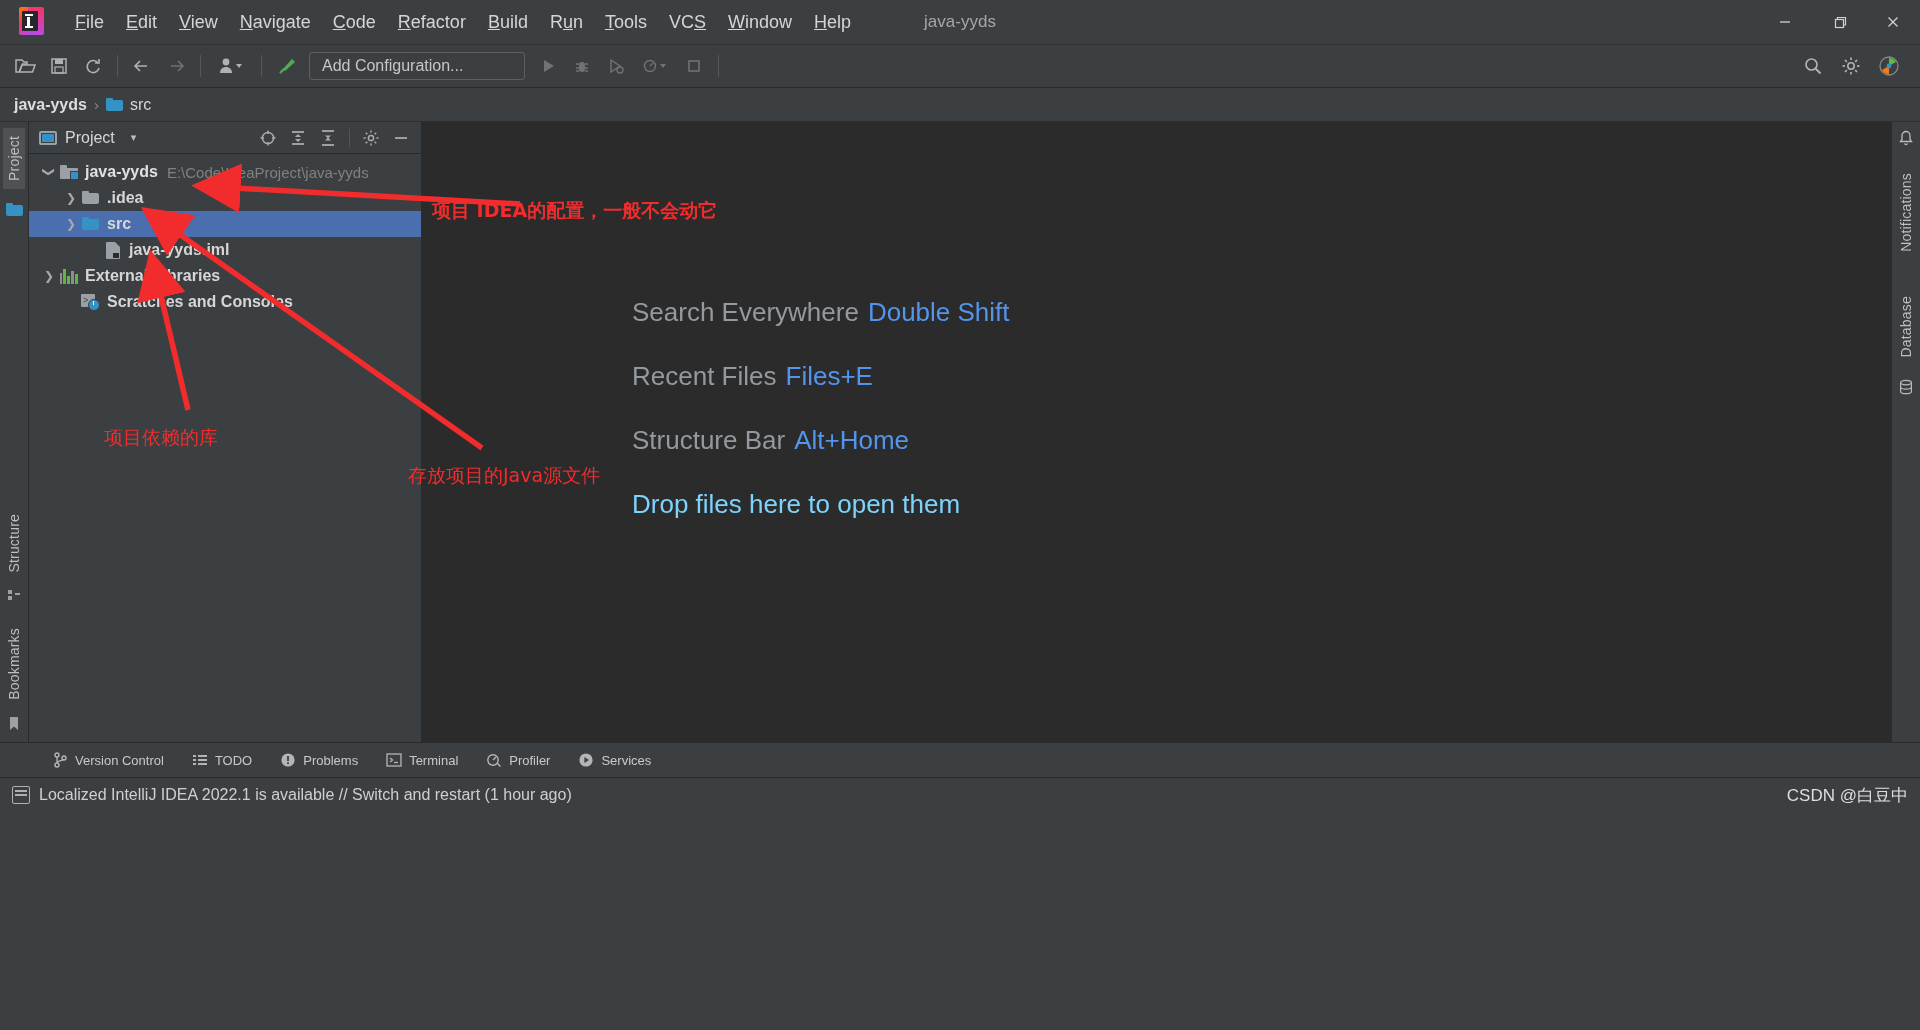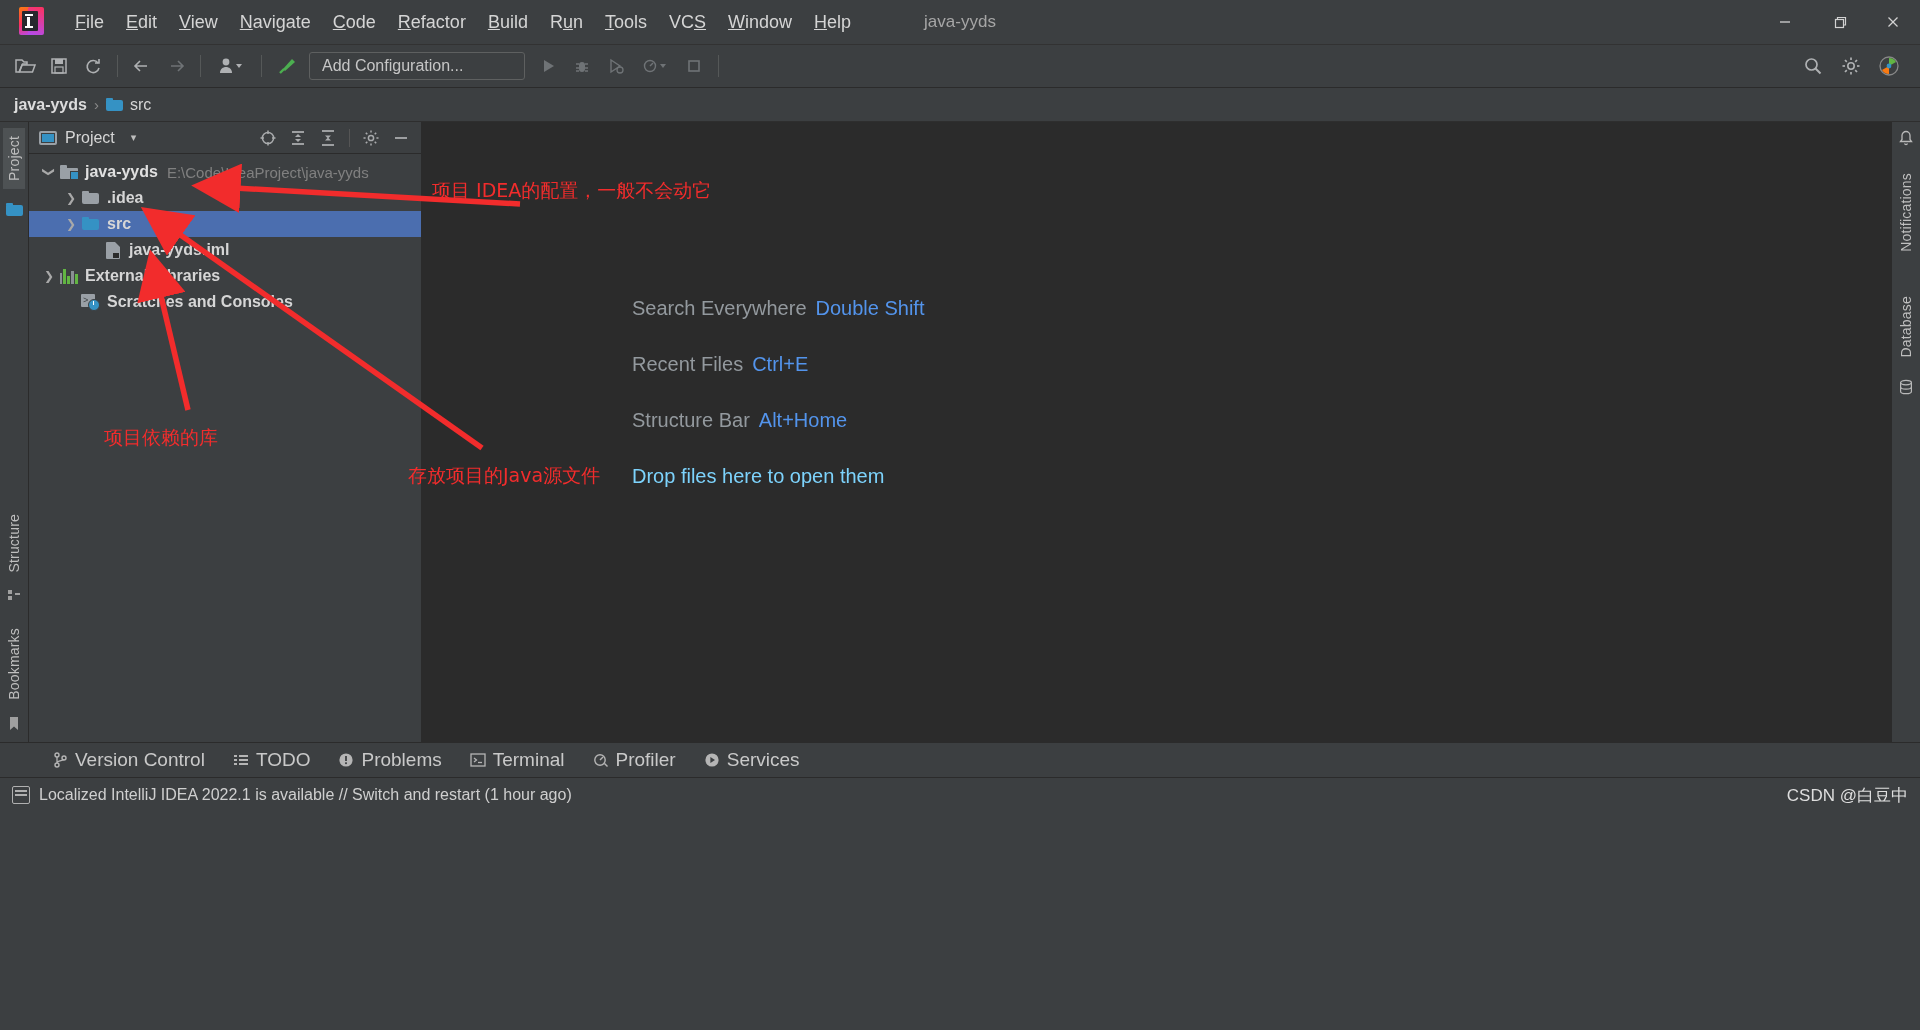--- a/index.html
+++ b/index.html
@@ -129,36 +129,36 @@
   
   .scr-ico{width:19px;height:17px;position:relative;}
   .scr-ico .pg{position:absolute;left:0;top:0;width:14px;height:13px;background:#9aa0a6;border-radius:1px;}
   .scr-ico .gt{position:absolute;left:2px;top:2px;color:#3c3f41;font-size:9px;font-family:"Liberation Mono",monospace;}
   .scr-ico .clk{position:absolute;right:0;bottom:0;width:10px;height:10px;border-radius:50%;background:#3592c4;border:1px solid #3c3f41;}
   .scr-ico .clk::after{content:"";position:absolute;left:4px;top:1.5px;width:1px;height:3.5px;background:#fff;}
 
   
   .editor{flex:1 1 auto;background:#2b2b2b;position:relative;overflow:hidden;}
   .hints{position:absolute;left:210px;top:175px;display:flex;flex-direction:column;gap:33px;}
-  .hint{font-size:20px;color:#93999e;white-space:nowrap;}
+  .hint{font-size:26px;color:#93999e;white-space:nowrap;}
   .hint .key{color:#5394ec;margin-left:9px;}
   .hint.single{color:#7dd3fc;}
 
   
   .right-strip{
     width:28px;flex:0 0 28px;background:#3c3f41;border-left:1px solid #2b2b2b;
     display:flex;flex-direction:column;align-items:center;padding-top:8px;gap:14px;
   }
 
   
   .bottom-tabs{
     height:34px;flex:0 0 34px;background:#3c3f41;display:flex;align-items:center;
     padding-left:38px;gap:0px;border-top:1px solid #2b2b2b;
   }
-  .btab{display:flex;align-items:center;gap:7px;padding:4px 14px;font-size:19px;color:#c9c9c9;border-radius:3px;}
+  .btab{display:flex;align-items:center;gap:7px;padding:4px 14px;font-size:13px;color:#c9c9c9;border-radius:3px;}
   .btab-ico{width:16px;height:16px;display:inline-flex;align-items:center;justify-content:center;color:#b5b5b5;}
 
   
   .statusbar{
     height:34px;flex:0 0 34px;background:#3c3f41;display:flex;align-items:center;padding:0 12px;
     border-top:1px solid #2b2b2b;font-size:16px;color:#cfcfcf;gap:9px;
   }
   .sb-ico{width:18px;height:18px;border:1.5px solid #b0b0b0;border-radius:2px;box-sizing:border-box;position:relative;}
   .sb-ico::after{content:"";position:absolute;left:2px;top:3px;right:2px;height:1.5px;background:#b0b0b0;box-shadow:0 4px 0 #b0b0b0;}
   .sb-right{margin-left:auto;display:flex;align-items:center;gap:6px;color:#dedede;font-size:17px;}
@@ -479,21 +479,21 @@
               </span>
             </span>
             <span class="label">Scratches and Consoles</span>
           </div>
         </div>
     </div>
 
     <div class="editor">
       <div class="hints" id="hints-root">
           <div class="hint"><span>Search Everywhere</span><span class="key">Double Shift</span></div>
-          <div class="hint"><span>Recent Files</span><span class="key">Ctrl+E</span></div>
+          <div class="hint"><span>Recent Files</span><span class="key">Files+E</span></div>
           <div class="hint"><span>Structure Bar</span><span class="key">Alt+Home</span></div>
           <div class="hint single">Drop files here to open them</div>
         </div>
     </div>
 
     <div class="right-strip">
       <div style="color:#b9b9b9">
         <svg width="16" height="17" viewBox="0 0 16 17">
             <path d="M8 1.5a4 4 0 0 1 4 4v4l1.5 2h-11L4 9.5v-4a4 4 0 0 1 4-4z" fill="none" stroke="currentColor" stroke-width="1.3"></path>
             <path d="M6.5 13.5a1.6 1.6 0 0 0 3 0" fill="none" stroke="currentColor" stroke-width="1.3"></path>
@@ -597,19 +597,19 @@
         </marker>
       </defs>
 
       <line x1="520" y1="204" x2="200" y2="186" stroke="#f22c2c" stroke-width="5.5" marker-end="url(#ah)"></line>
 
       <line x1="482" y1="448" x2="148" y2="212" stroke="#f22c2c" stroke-width="5.5" marker-end="url(#ah)"></line>
 
       <line x1="188" y1="410" x2="152" y2="258" stroke="#f22c2c" stroke-width="5.5" marker-end="url(#ah)"></line>
     </svg>
     <div id="anno-root">
-        <div class="anno-text" style="left: 432px; top: 178px;">项目 IDEA的配置，一般不会动它</div>
+        <div class="anno-text" style="left: 432px; top: 198px; font-weight: bold;">项目 IDEA的配置，一般不会动它</div>
         <div class="anno-text" style="left: 104px; top: 425px;">项目依赖的库</div>
         <div class="anno-text" style="left: 394px; top: 463px; margin-left: 14px;">存放项目的Java源文件</div>
       </div>
   </div>
 
 </div>
 
 </body></html>

